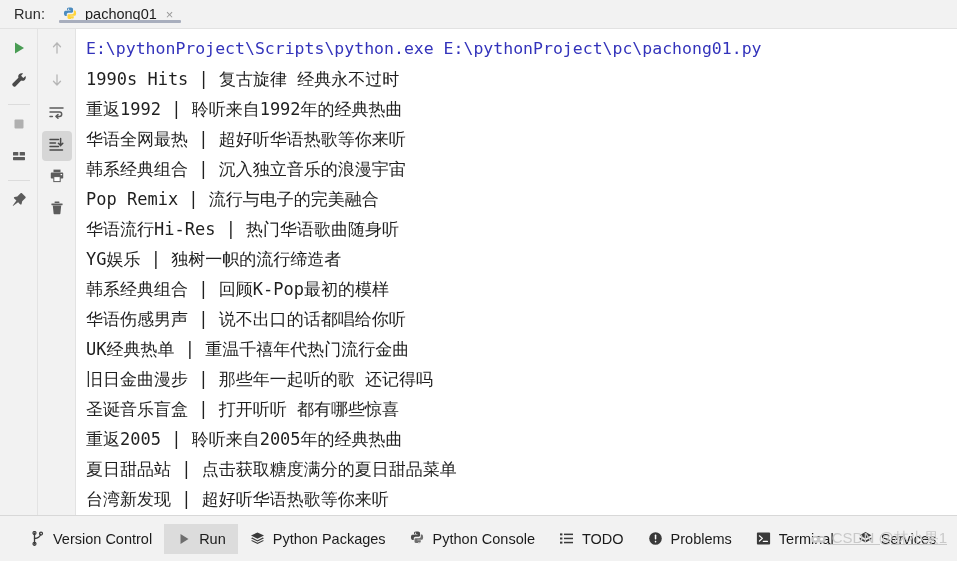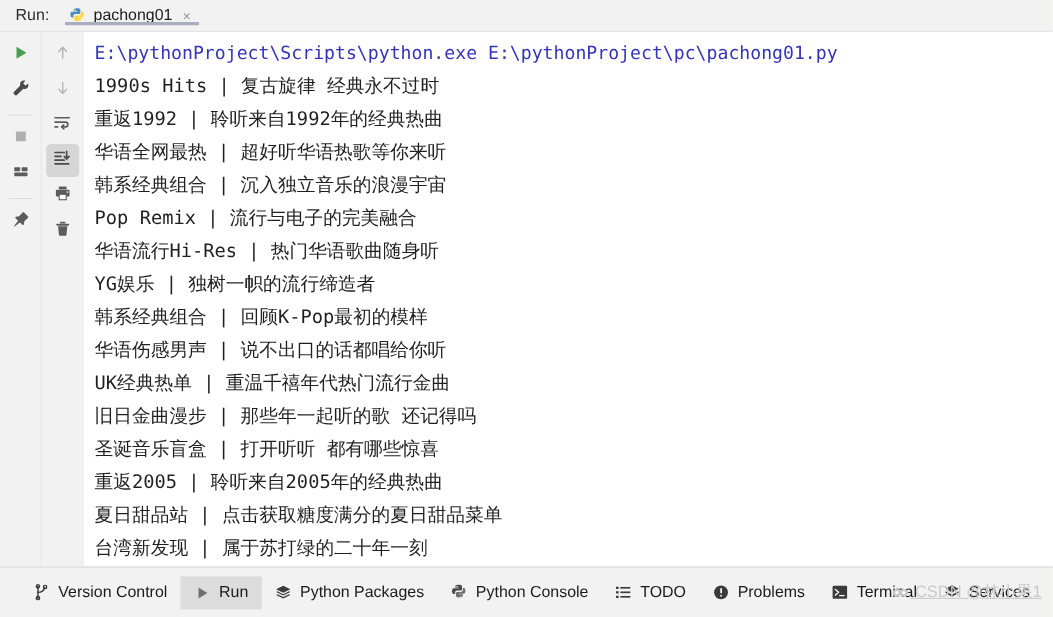--- a/index.html
+++ b/index.html
@@ -337,21 +337,21 @@
           <div class="line">Pop Remix  |  流行与电子的完美融合</div>
           <div class="line">华语流行Hi-Res  |  热门华语歌曲随身听</div>
           <div class="line">YG娱乐  |  独树一帜的流行缔造者</div>
           <div class="line">韩系经典组合  |  回顾K-Pop最初的模样</div>
           <div class="line">华语伤感男声  |  说不出口的话都唱给你听</div>
           <div class="line">UK经典热单  |  重温千禧年代热门流行金曲</div>
           <div class="line">旧日金曲漫步  |  那些年一起听的歌 还记得吗</div>
           <div class="line">圣诞音乐盲盒  |  打开听听 都有哪些惊喜</div>
           <div class="line">重返2005  |  聆听来自2005年的经典热曲</div>
           <div class="line">夏日甜品站  |  点击获取糖度满分的夏日甜品菜单</div>
-          <div class="line">台湾新发现  |  属于苏打绿的二十年一刻</div>
+          <div class="line">台湾新发现  |  超好听华语热歌等你来听</div>
         </div>
     </div>
   </div>
 
   <div class="statusbar">
     <div id="sb-items" style="display:flex;align-items:center;">
         <div class="sb-item">
           <span class="sb-icon">
             <svg width="14" height="15" viewBox="0 0 14 15">
               <path d="M3.5 2 L3.5 13" stroke="#3a3a3a" stroke-width="1.3" fill="none" stroke-linecap="round"></path>

